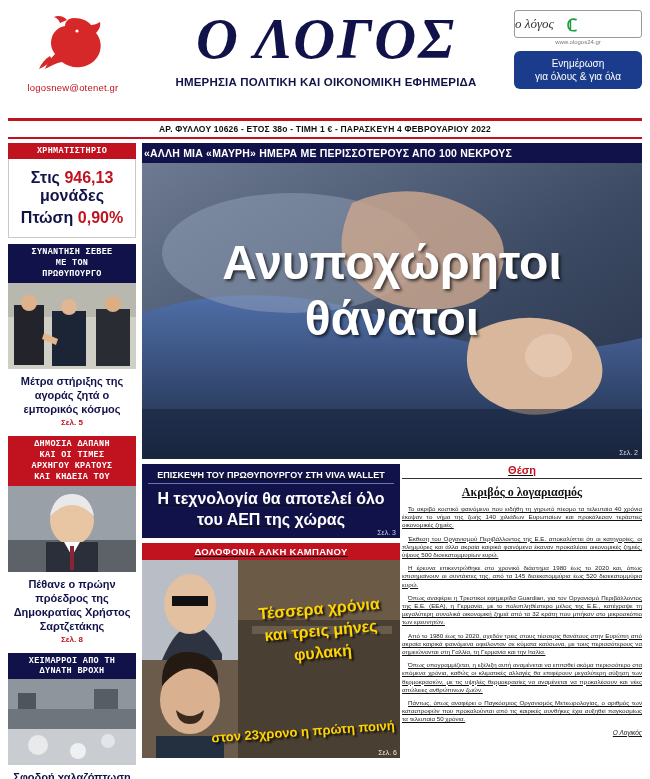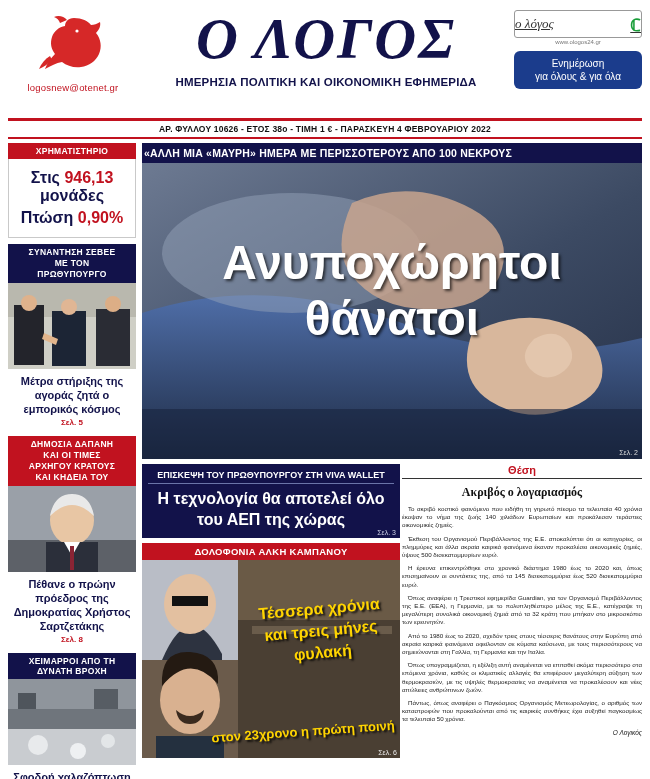--- a/index.html
+++ b/index.html
@@ -21,22 +21,22 @@
   .title-box { flex: 1; text-align:center; padding-top: 4px; }
   .paper-title {
     font-family: "Liberation Serif", serif;
     font-style: italic; font-weight: bold;
     font-size: 58px; letter-spacing: 2px; color:#12124a; line-height: 1;
   }
   .paper-sub { font-size: 11.5px; font-weight:bold; color:#12124a; margin-top:8px; letter-spacing:0.2px;}
   .web-box { width: 128px; padding-top: 4px; }
   .web-url-badge {
     border:1px solid #999; border-radius:3px; height: 28px;
-    display:flex; align-items:center; justify-content:space-between; gap:3px;
-    font-size: 13px; color:#333; background:#fff;text-decoration:underline;
+    display:flex; align-items:center; justify-content:flex-start; gap:13px;
+    font-size: 13px; color:#333; background:#fff;
   }
   .web-url-badge .sitename { font-family:"Liberation Serif",serif; font-style:italic; }
   .web-url-badge .swirl { color:#1a9e3a; font-size:17px; font-weight:bold; }
   .web-blue {
     margin-top:6px; background:#1b3c8c; color:#fff; text-align:center;
     font-size:10px; line-height:13px; padding:6px 2px; border-radius:6px;
   }
 
   .rule-red { height:3px; background:#c1121f; margin-top:2px; }
   .issue-line {
@@ -47,21 +47,21 @@
 
   
   .body-grid { display:flex; gap:6px; height: 620px; }
   .col-left { width: 128px; }
   .col-main { flex:1; }
 
   
   .lblock { margin-bottom:6px; }
   .lhead {
     background:#12124a; color:#fff; text-align:center;
-    font-size:8.5px; font-weight:bold; padding:3px 16px; letter-spacing:0.3px;
+    font-size:8.5px; font-weight:bold; padding:3px 16px; letter-spacing:0.3px;font-family:Liberation Mono, monospace;
   }
   .lhead.red { background:#c1121f; }
   .lhead.two { line-height:11px; }
   .stock-body { border:1px solid #c9c9c9; border-top:none; padding:6px 3px; text-align:center; }
   .stock-line { font-size:16px; color:#12124a; font-weight:bold; margin:4px 0;}
   .stock-line b { color:#c1121f; }
   .lphoto { width:100%; height:86px; background:#8a93a8; position:relative; overflow:hidden; }
   .lcaption {
     text-align:center; font-size:11px; font-weight:bold; color:#12124a;
     line-height:14px; padding:5px 2px 2px;
@@ -75,21 +75,21 @@
   }
   .hero { position:relative; height:296px; overflow:hidden; background:#2f3b55; }
   .hero-h1 {
     position:absolute; left:0; right:0; top:72px; text-align:center;
     font-size:48px; font-weight:bold; color:#fff; line-height:56px;
     text-shadow: 2px 2px 3px rgba(0,0,0,.65);
     font-family:"Liberation Sans", sans-serif;
   }
   .hero-credit { position:absolute; right:4px; bottom:3px; font-size:7px; color:#ddd; }
 
-  .mid-row { display:flex; gap:2px; margin-top:5px; }
+  .mid-row { display:flex; gap:2px; margin-top:5px;text-decoration:underline; }
   .mid-left { width: 258px; }
   .mid-right { flex:1; }
 
   .blue-box { background:#12124a; color:#fff; padding:6px 6px 8px; position:relative; }
   .blue-kicker { text-align:center; font-size:9px; font-weight:bold; border-bottom:1px solid #6a74a8; padding-bottom:3px; margin-bottom:4px;}
   .blue-head { text-align:center; font-size:16px; font-weight:bold; line-height:21px; }
   .blue-page { position:absolute; right:4px; bottom:2px; font-size:7px; color:#cfd3e8;}
 
   .banner-red {
     background:#c1121f; color:#fff; text-align:center; font-weight:bold;

